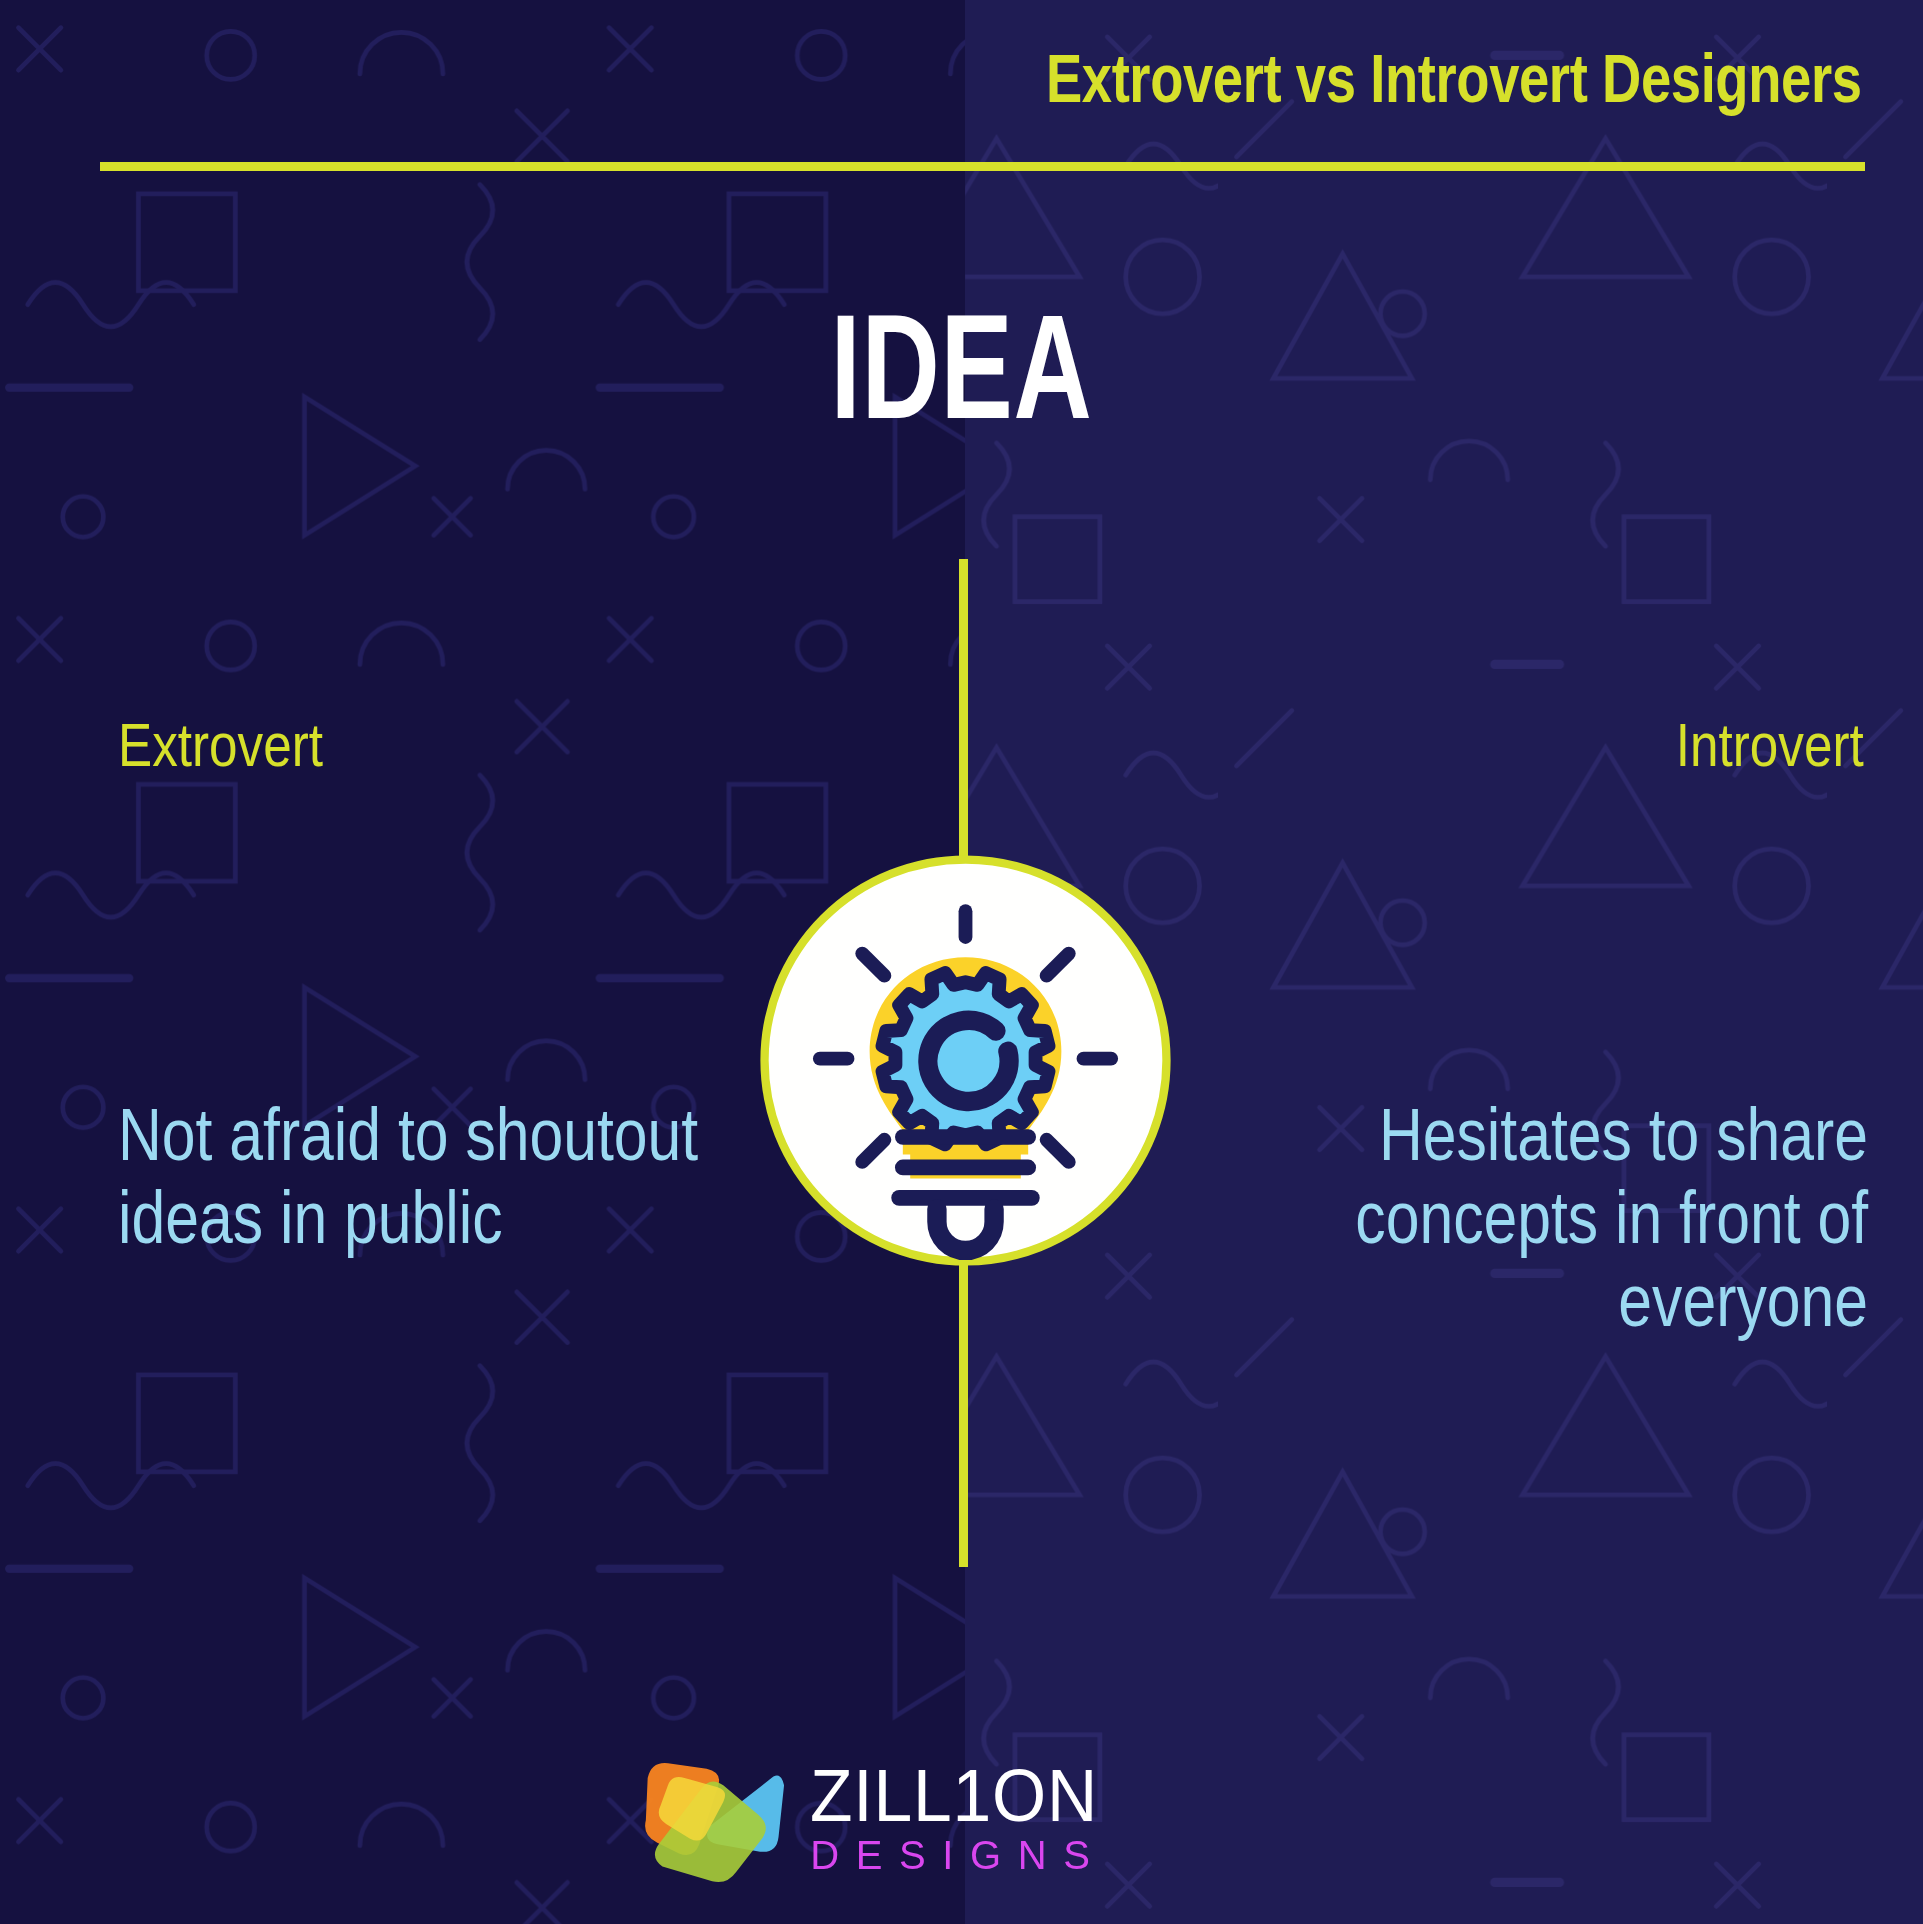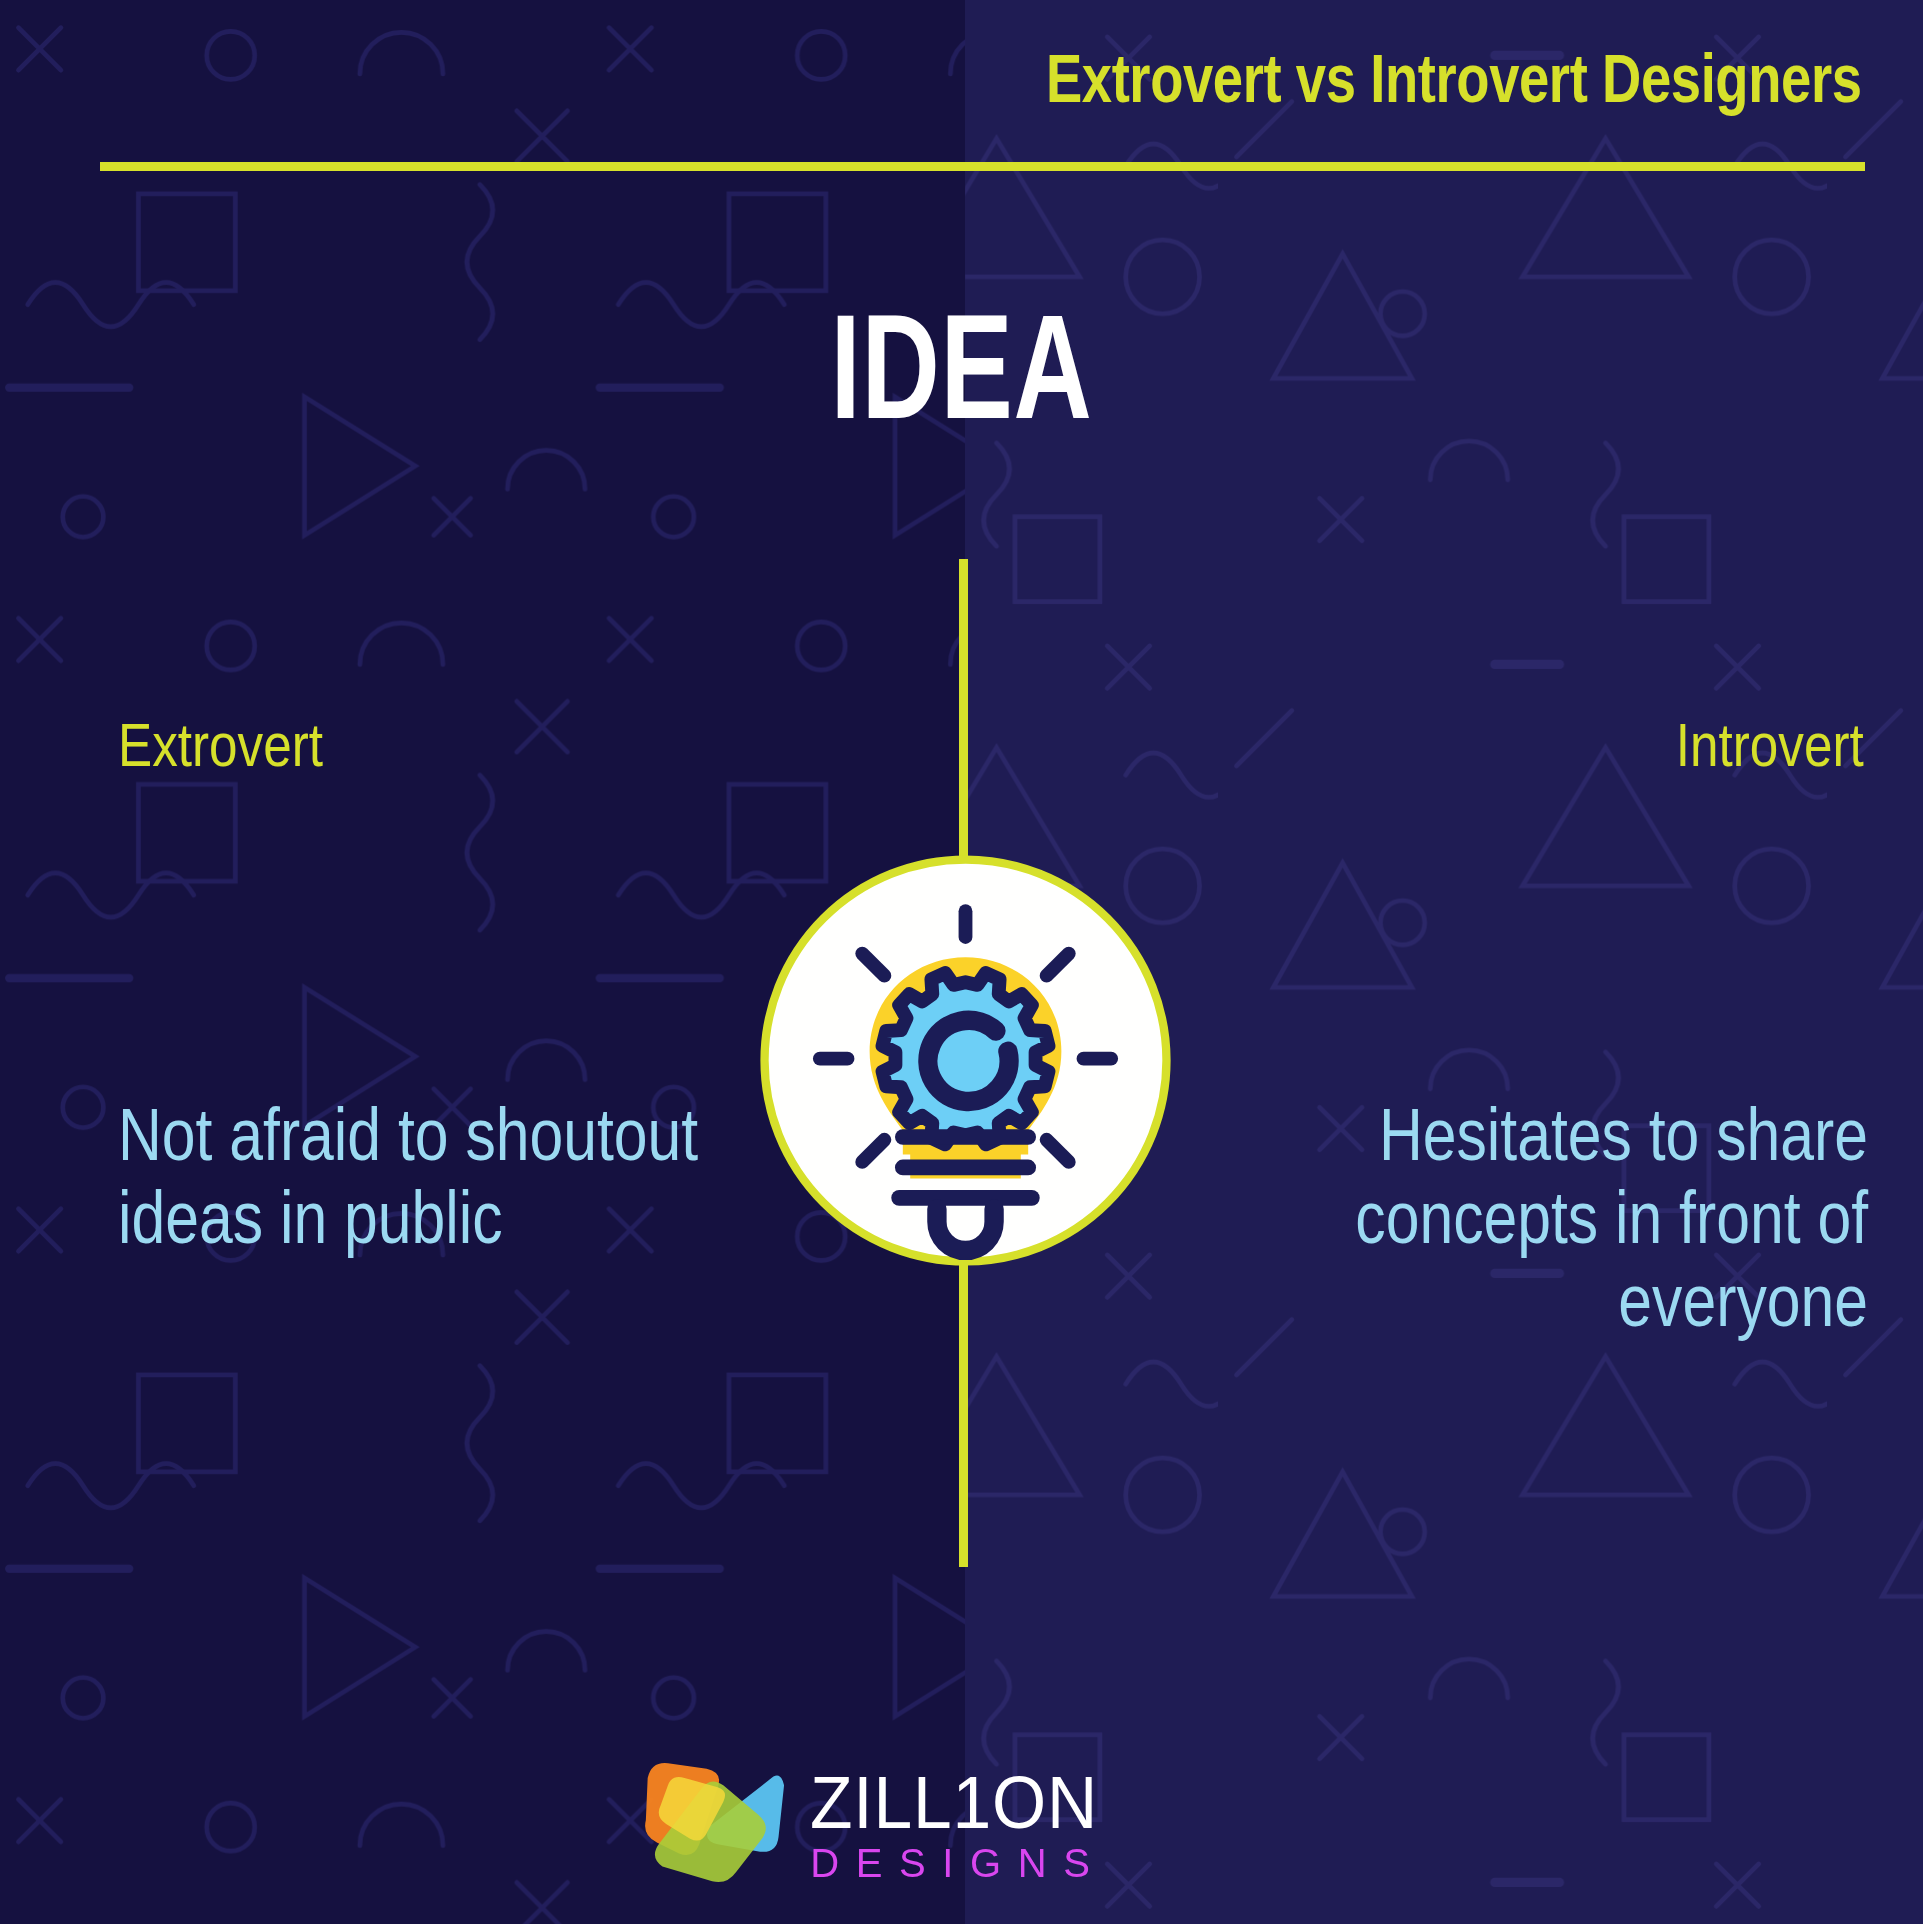--- a/index.html
+++ b/index.html
@@ -133,21 +133,21 @@
     height: 413px;
   }
 
   
   .footer-logo {
     position: absolute;
     left: 0;
     bottom: 41px;
     width: 1748px;
     display: flex;
-    align-items: flex-end;
+    align-items: center;
     justify-content: center;
     gap: 24px;
   }
   .logo-mark { width: 155px; height: 129px; flex: none; }
   .logo-words { display: flex; flex-direction: column; align-items: flex-start; }
   .logo-zillion {
     font-size: 74px;
     line-height: 0.92;
     color: #FFFFFF;
     font-weight: 300;

